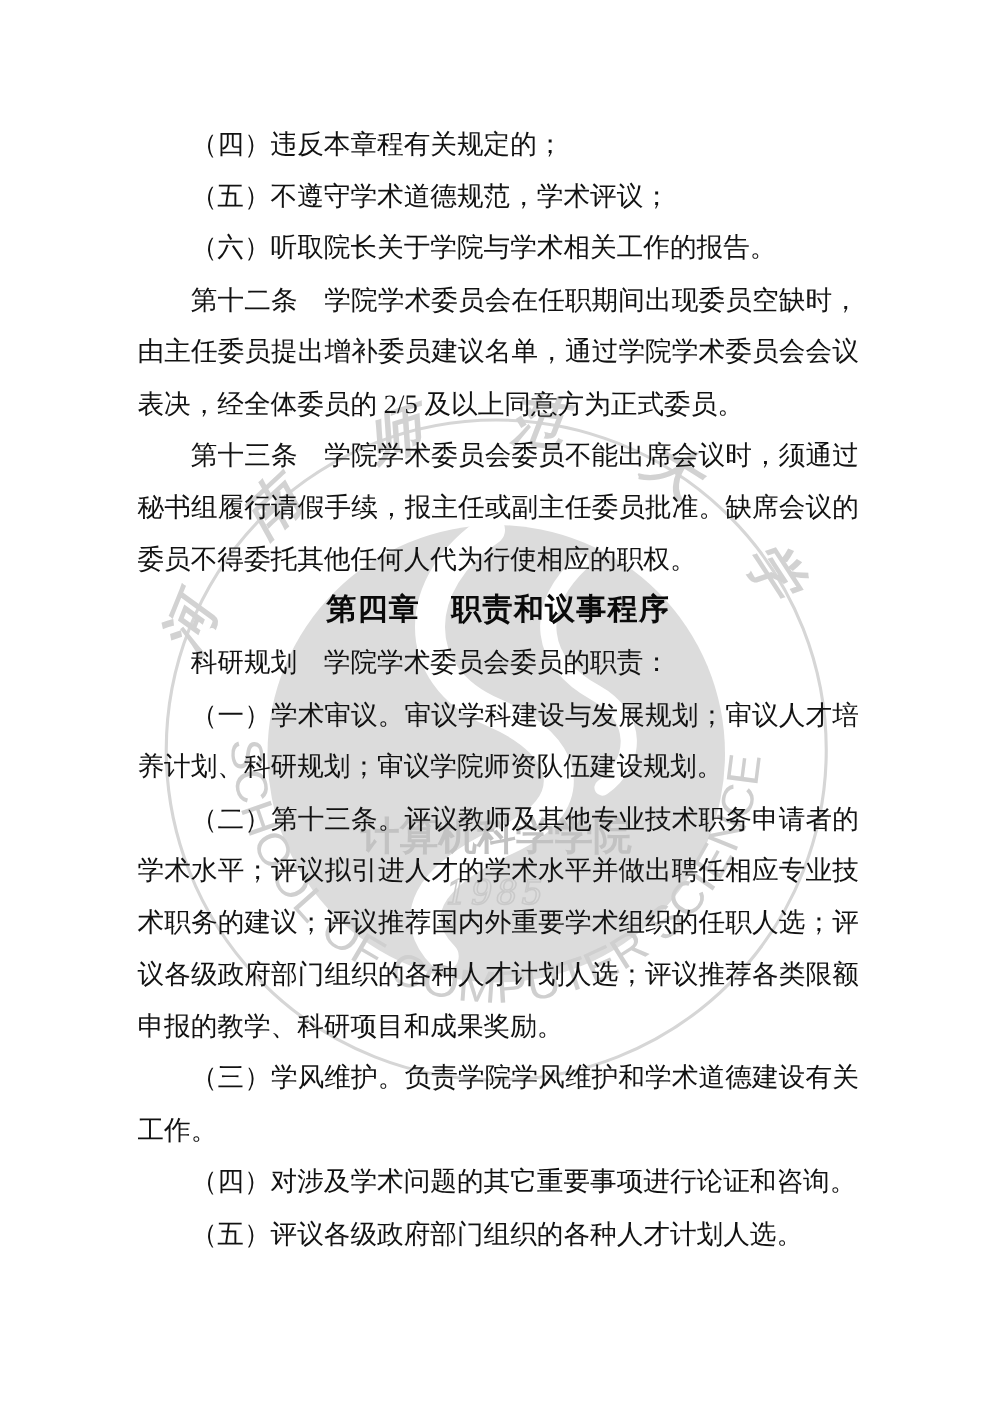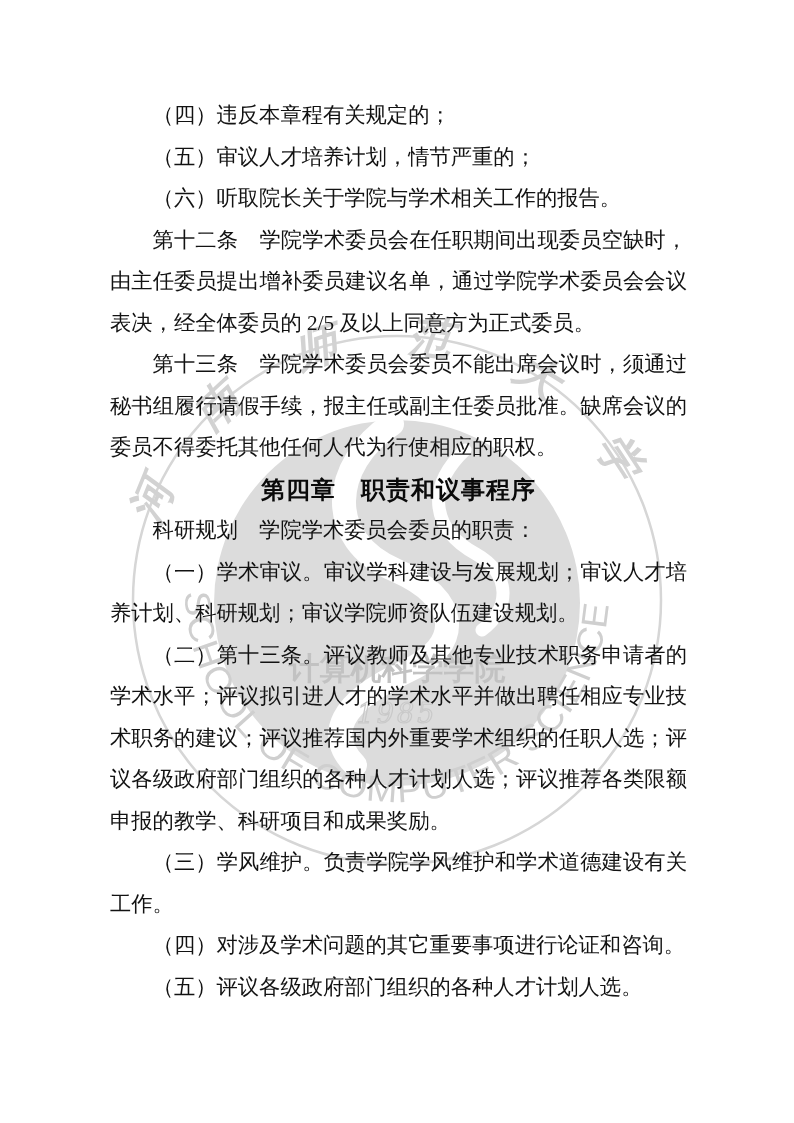--- a/index.html
+++ b/index.html
@@ -44,21 +44,21 @@
     text-justify: inter-ideograph;
   }
   .chapter-heading {
     margin: 0;
     line-height: 41.5px;
     font-size: 24px;
     font-weight: bold;
     text-align: center;
     text-indent: 0;
     letter-spacing: 1px;
-    font-family: Liberation Sans, sans-serif;
+    font-family: Liberation Mono, monospace;
     color: #0a0a0a;
   }
 </style>
 </head>
 <body>
 
 <div class="page">
 
   <svg class="watermark" width="794" height="1123" viewBox="0 0 794 1123" xmlns="http://www.w3.org/2000/svg" xmlns:xlink="http://www.w3.org/1999/xlink">
 
@@ -84,21 +84,21 @@
     <text font-size="36" letter-spacing="1" font-family="Liberation Sans, DejaVu Sans, sans-serif" fill="#cfcfcf">
       <textPath xlink:href="#eng-arc" href="#eng-arc" startOffset="2" textLength="650" lengthAdjust="spacingAndGlyphs">SCHOOL OF COMPUTER SCIENCE</textPath>
     </text>
 
     <text x="397" y="679" text-anchor="middle" font-size="31" font-weight="bold" font-family="Liberation Sans, DejaVu Sans, sans-serif" fill="#c2c2c2">计算机科学学院</text>
     <text x="397" y="723" text-anchor="middle" font-size="27" font-style="italic" letter-spacing="3" fill="none" stroke="#c9c9c9" stroke-width="1.2" font-family="DejaVu Serif, Liberation Serif, serif">1985</text>
   </svg>
 
   <div class="content">
     <p>（四）违反本章程有关规定的；</p>
-    <p>（五）审议人才培养计划，情节严重的；</p>
+    <p>（五）不遵守学术道德规范，学术评议；</p>
     <p>（六）听取院长关于学院与学术相关工作的报告。</p>
     <p>第十二条　学院学术委员会在任职期间出现委员空缺时，由主任委员提出增补委员建议名单，通过学院学术委员会会议表决，经全体委员的 2/5 及以上同意方为正式委员。</p>
     <p>第十三条　学院学术委员会委员不能出席会议时，须通过秘书组履行请假手续，报主任或副主任委员批准。缺席会议的委员不得委托其他任何人代为行使相应的职权。</p>
     <h2 class="chapter-heading">第四章　职责和议事程序</h2>
     <p>科研规划　学院学术委员会委员的职责：</p>
     <p>（一）学术审议。审议学科建设与发展规划；审议人才培养计划、科研规划；审议学院师资队伍建设规划。</p>
     <p>（二）第十三条。评议教师及其他专业技术职务申请者的学术水平；评议拟引进人才的学术水平并做出聘任相应专业技术职务的建议；评议推荐国内外重要学术组织的任职人选；评议各级政府部门组织的各种人才计划人选；评议推荐各类限额申报的教学、科研项目和成果奖励。</p>
     <p>（三）学风维护。负责学院学风维护和学术道德建设有关工作。</p>
     <p>（四）对涉及学术问题的其它重要事项进行论证和咨询。</p>
     <p>（五）评议各级政府部门组织的各种人才计划人选。</p>

